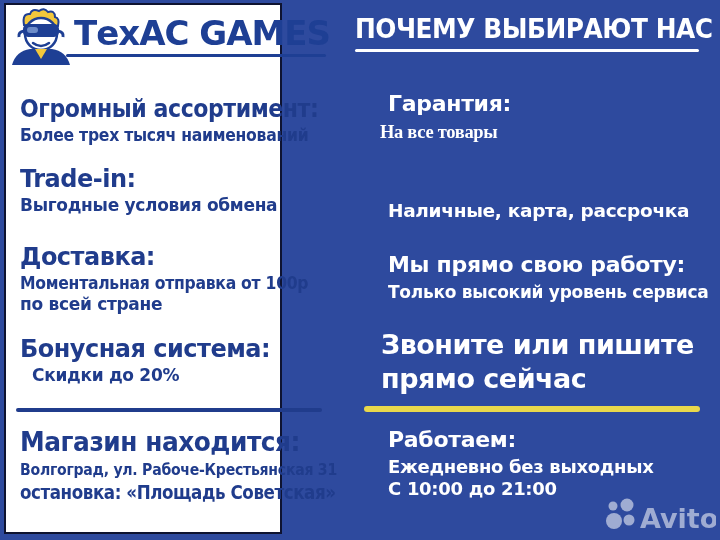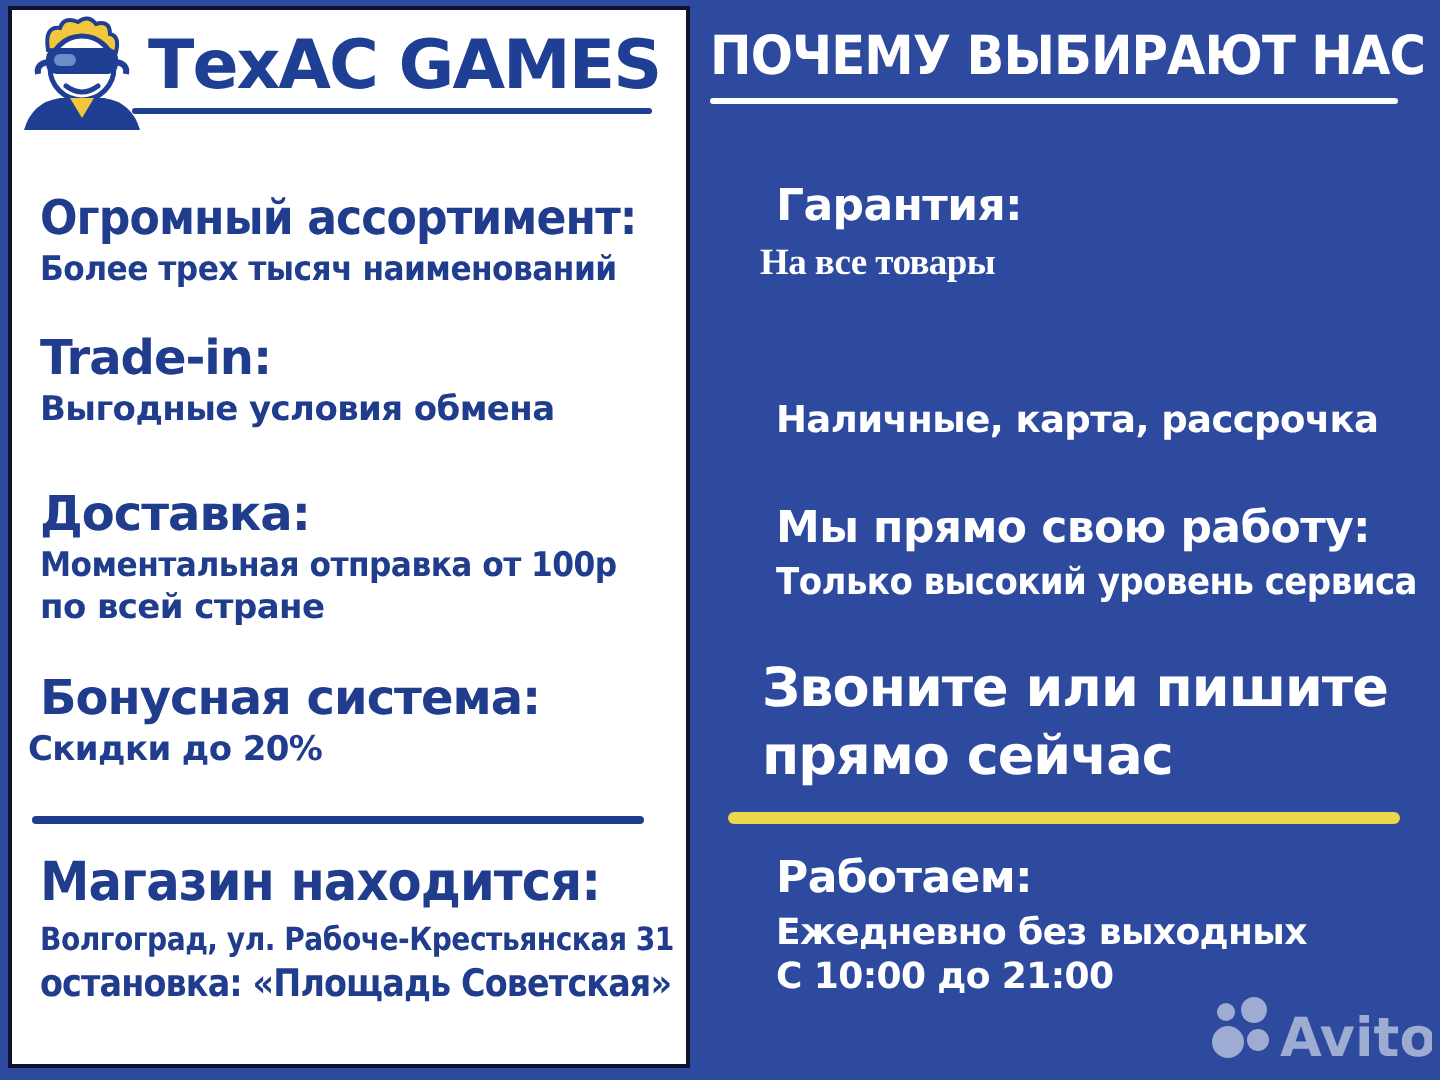--- a/index.html
+++ b/index.html
@@ -6,21 +6,21 @@
   #canvas{
     position:relative;
     width:720px;height:540px;
     background:#2e4a9e;
     overflow:hidden;
     font-family:"DejaVu Sans","Liberation Sans",sans-serif;
     -webkit-font-smoothing:antialiased;
   }
   
   #left-card{
-    position:absolute;left:4px;top:3px;width:341px;height:531px;
+    position:absolute;left:4px;top:3px;width:278px;height:531px;
     background:#ffffff;border:2px solid #0e1330;box-sizing:border-box;
   }
   .navy{color:#203c8c;}
   .abs{position:absolute;white-space:nowrap;}
   .title{font-weight:800;letter-spacing:-0.5px;}
   .sub{font-weight:700;letter-spacing:-0.3px;}
   .sx92{transform:scaleX(.92);transform-origin:left center;}
   .sx88{transform:scaleX(.88);transform-origin:left center;}
 
   #brand-name{left:68px;top:8px;font-size:34px;font-weight:800;letter-spacing:-1px;color:#1e3f94;}
@@ -75,21 +75,21 @@
     <div class="abs navy sub card-s sx92" style="left:14px;top:120px;">Более трех тысяч наименований</div>
 
     <div class="abs navy title card-h" style="left:14px;top:160px;">Trade-in:</div>
     <div class="abs navy sub card-s" style="left:14px;top:190px;">Выгодные условия обмена</div>
 
     <div class="abs navy title card-h" style="left:14px;top:238px;">Доставка:</div>
     <div class="abs navy sub card-s sx92" style="left:14px;top:268px;">Моментальная отправка от 100р</div>
     <div class="abs navy sub card-s" style="left:14px;top:289px;">по всей стране</div>
 
     <div class="abs navy title card-h" style="left:14px;top:330px;">Бонусная система:</div>
-    <div class="abs navy sub card-s" style="left:8px;top:360px;">Скидки до 20%</div>
+    <div class="abs navy sub card-s" style="left:26px;top:360px;">Скидки до 20%</div>
 
     <div id="left-divider"></div>
 
     <div class="abs navy title sx92" style="left:14px;top:421px;font-size:27px;">Магазин находится:</div>
     <div class="abs navy sub sx88" style="left:14px;top:455px;font-size:16px;">Волгоград, ул. Рабоче-Крестьянская 31</div>
     <div class="abs navy title sx88" style="left:14px;top:476px;font-size:19px;">остановка: «Площадь Советская»</div>
   </div>
 
   <div id="rp-header" class="abs white sx92">ПОЧЕМУ ВЫБИРАЮТ НАС</div>
   <div id="rp-underline"></div>

